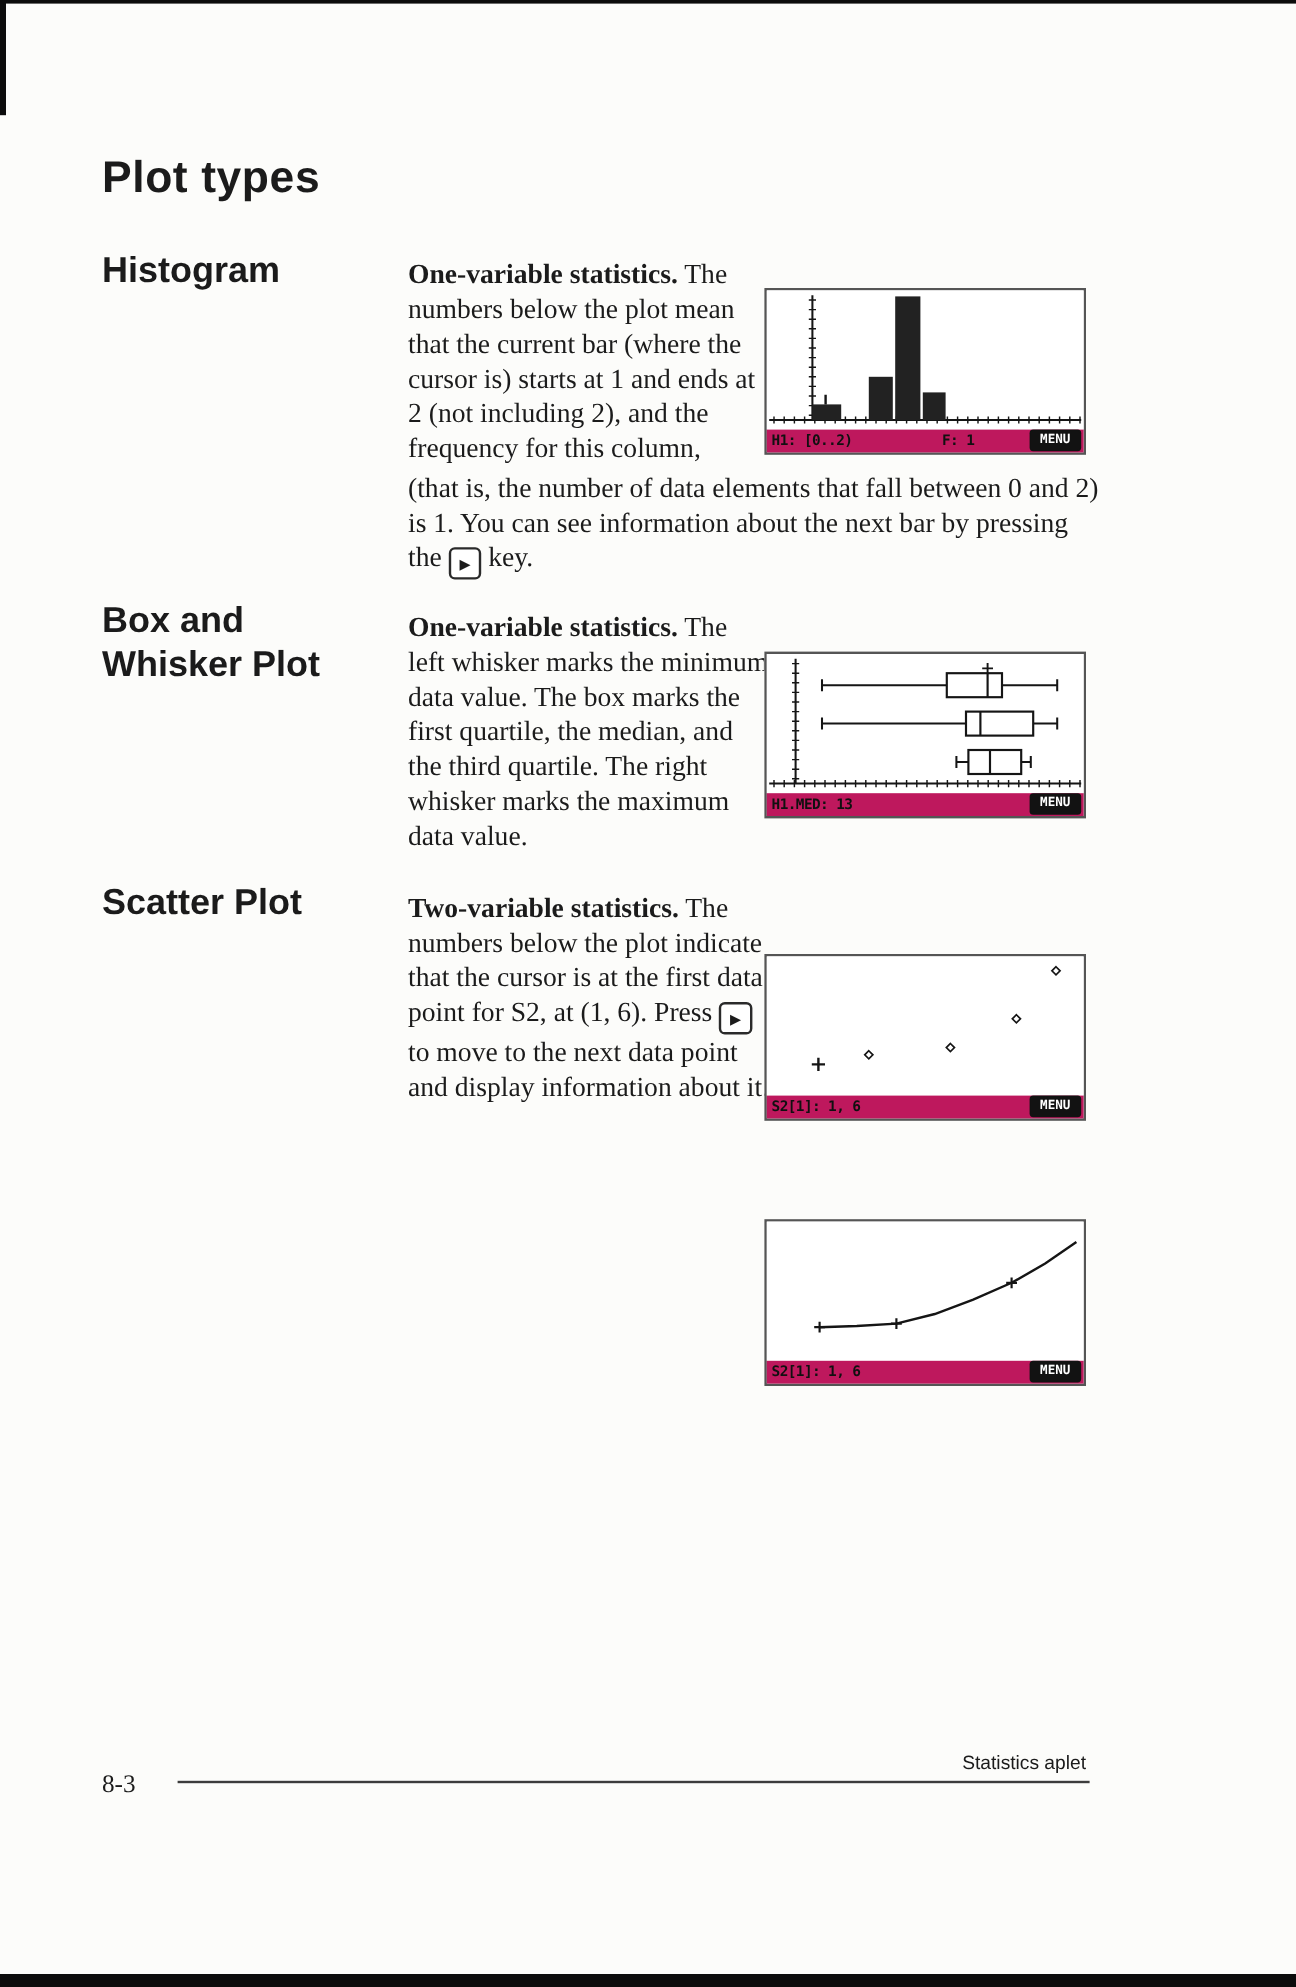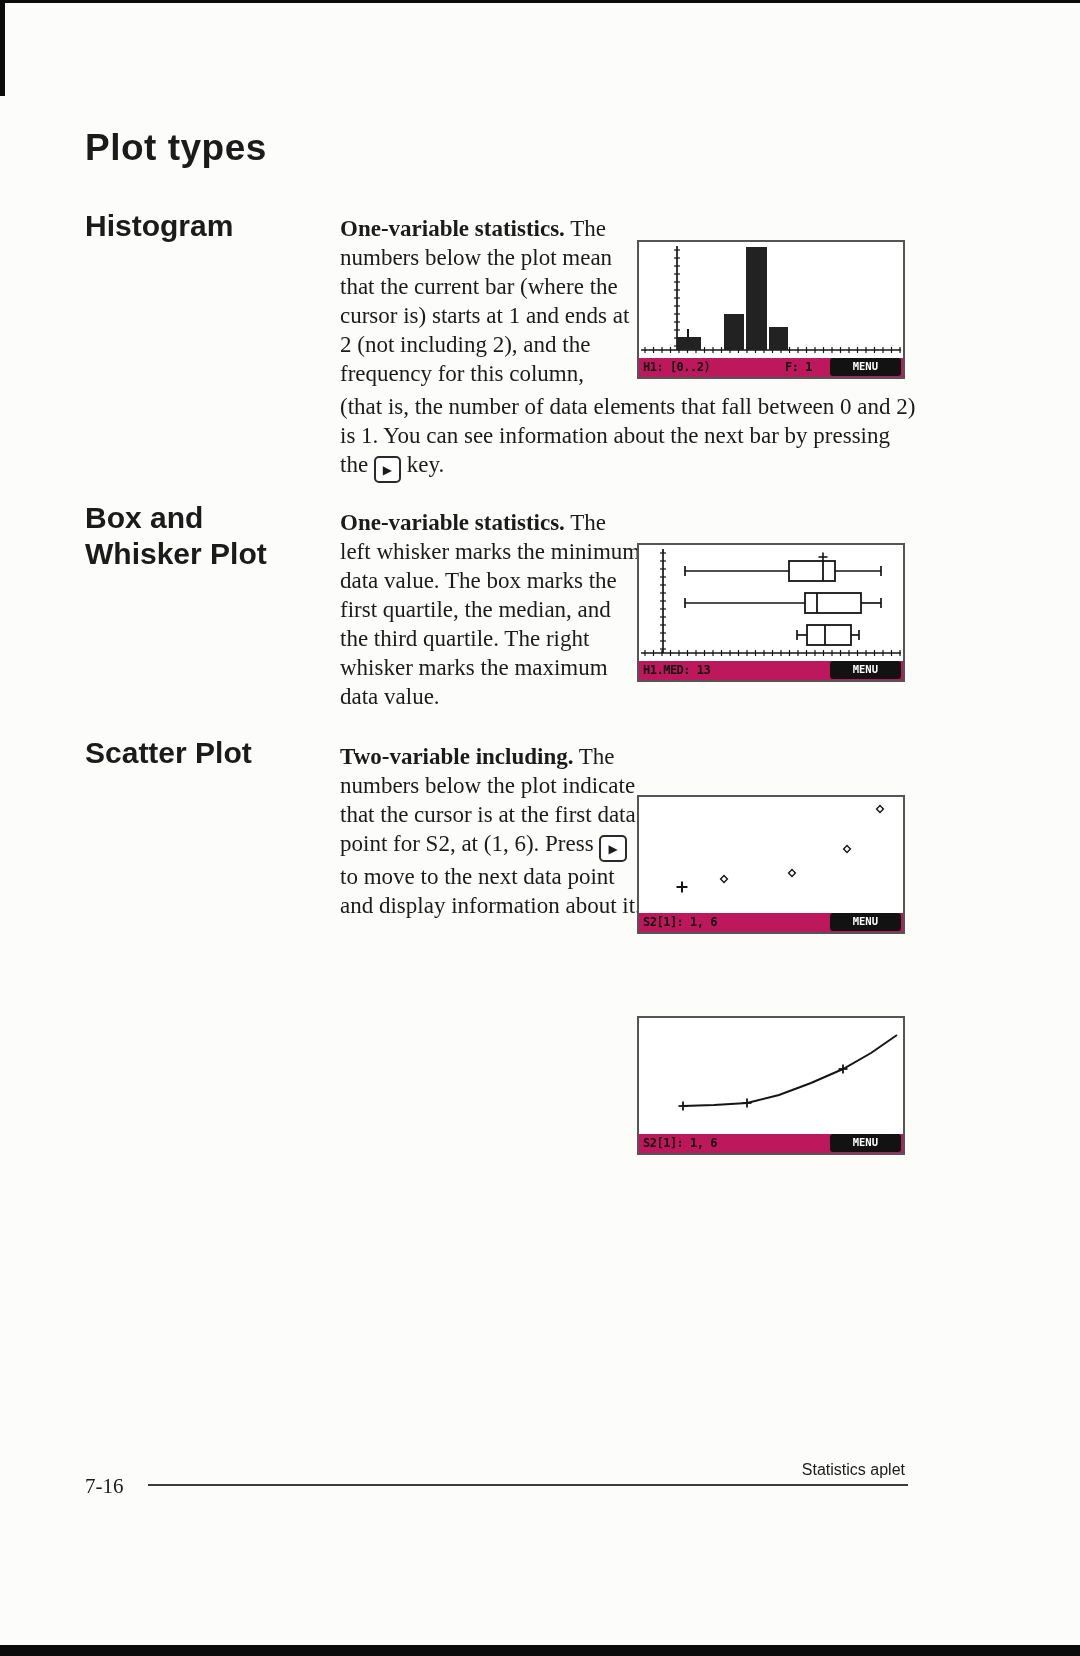--- a/index.html
+++ b/index.html
@@ -22,21 +22,21 @@
        line-height:17px;vertical-align:-2px;background:#fff}
   .keyg{font-family:"DejaVu Sans",sans-serif;font-size:12px;color:#1b1b1b}
 
   .screen{position:absolute;width:268px;border:2px solid #555;background:#fff}
   .screen svg{display:block;background:#fff}
   .statusbar{position:relative;height:19px;background:#be185d;
              font:bold 12px/17px "DejaVu Sans Mono",monospace;letter-spacing:-.5px;color:#101010}
   .st-l{position:absolute;left:4px;top:1px}
   .st-m{position:absolute;left:146px;top:1px}
   .menu{position:absolute;right:3px;top:1px;background:#121212;color:#fff;
-        font-size:10.5px;line-height:13px;letter-spacing:0;padding:1px 22px 2px;border-radius:2px;
+        font-size:10.5px;line-height:13px;letter-spacing:0;padding:1px 8px 2px;border-radius:2px;
         box-shadow:0 0 0 1px #121212}
 
   .footer-line{position:absolute;left:148px;top:1484px;width:760px;border-top:2px solid #3c3c3c}
   .f-page{position:absolute;left:85px;top:1474px;font-size:21px}
   .f-chapter{position:absolute;right:175px;top:1461px;font-family:"Liberation Sans",sans-serif;font-size:16px}
 </style>
 </head>
 <body>
 
 <div class="page">
@@ -185,21 +185,21 @@
         <line x1="212" y1="90" x2="220" y2="90" stroke="#151515" stroke-width="1.7"></line>
         <line x1="220" y1="85" x2="220" y2="95" stroke="#151515" stroke-width="1.7"></line>
       </svg>
     <div class="statusbar">
       <span class="st-l">H1.MED: 13</span>
       <span class="menu">MENU</span>
     </div>
   </div>
 
   <h2 class="sec-h" style="top:735px">Scatter Plot</h2>
-  <div class="body-col" style="top:742px"><span class="lead">Two-variable including.</span><span> The numbers below the plot indicate that the cursor is at the first data point for S2, at (1, 6). Press </span><span class="key"><span class="keyg">▶</span></span><span> to move to the next data point and display information about it.</span></div>
+  <div class="body-col" style="top:742px"><span class="lead">Two-variable statistics.</span><span> The numbers below the plot indicate that the cursor is at the first data point for S2, at (1, 6). Press </span><span class="key"><span class="keyg">▶</span></span><span> to move to the next data point and display information about it.</span></div>
 
   <div class="screen" style="left:637px;top:795px">
     <svg viewBox="0 0 264 116" width="264" height="116">
         <path d="M85 78.6L88.4 82L85 85.4L81.6 82Z" fill="#fff" stroke="#151515" stroke-width="1.4"></path>
         <path d="M153 72.6L156.4 76L153 79.4L149.6 76Z" fill="#fff" stroke="#151515" stroke-width="1.4"></path>
         <path d="M208 48.6L211.4 52L208 55.4L204.6 52Z" fill="#fff" stroke="#151515" stroke-width="1.4"></path>
         <path d="M241 8.6L244.4 12L241 15.4L237.6 12Z" fill="#fff" stroke="#151515" stroke-width="1.4"></path>
         <line x1="37.5" y1="90" x2="48.5" y2="90" stroke="#151515" stroke-width="2"></line>
         <line x1="43" y1="84.5" x2="43" y2="95.5" stroke="#151515" stroke-width="2"></line>
       </svg>
@@ -220,15 +220,15 @@
         <line x1="199.5" y1="51" x2="208.5" y2="51" stroke="#151515" stroke-width="1.8"></line>
         <line x1="204" y1="46.5" x2="204" y2="55.5" stroke="#151515" stroke-width="1.8"></line>
       </svg>
     <div class="statusbar">
       <span class="st-l">S2[1]: 1, 6</span>
       <span class="menu">MENU</span>
     </div>
   </div>
 
   <div class="footer-line"></div>
-  <div class="f-page">7-16</div>
+  <div class="f-page">8-3</div>
   <div class="f-chapter">Statistics aplet</div>
 </div>
 
 </body></html>

